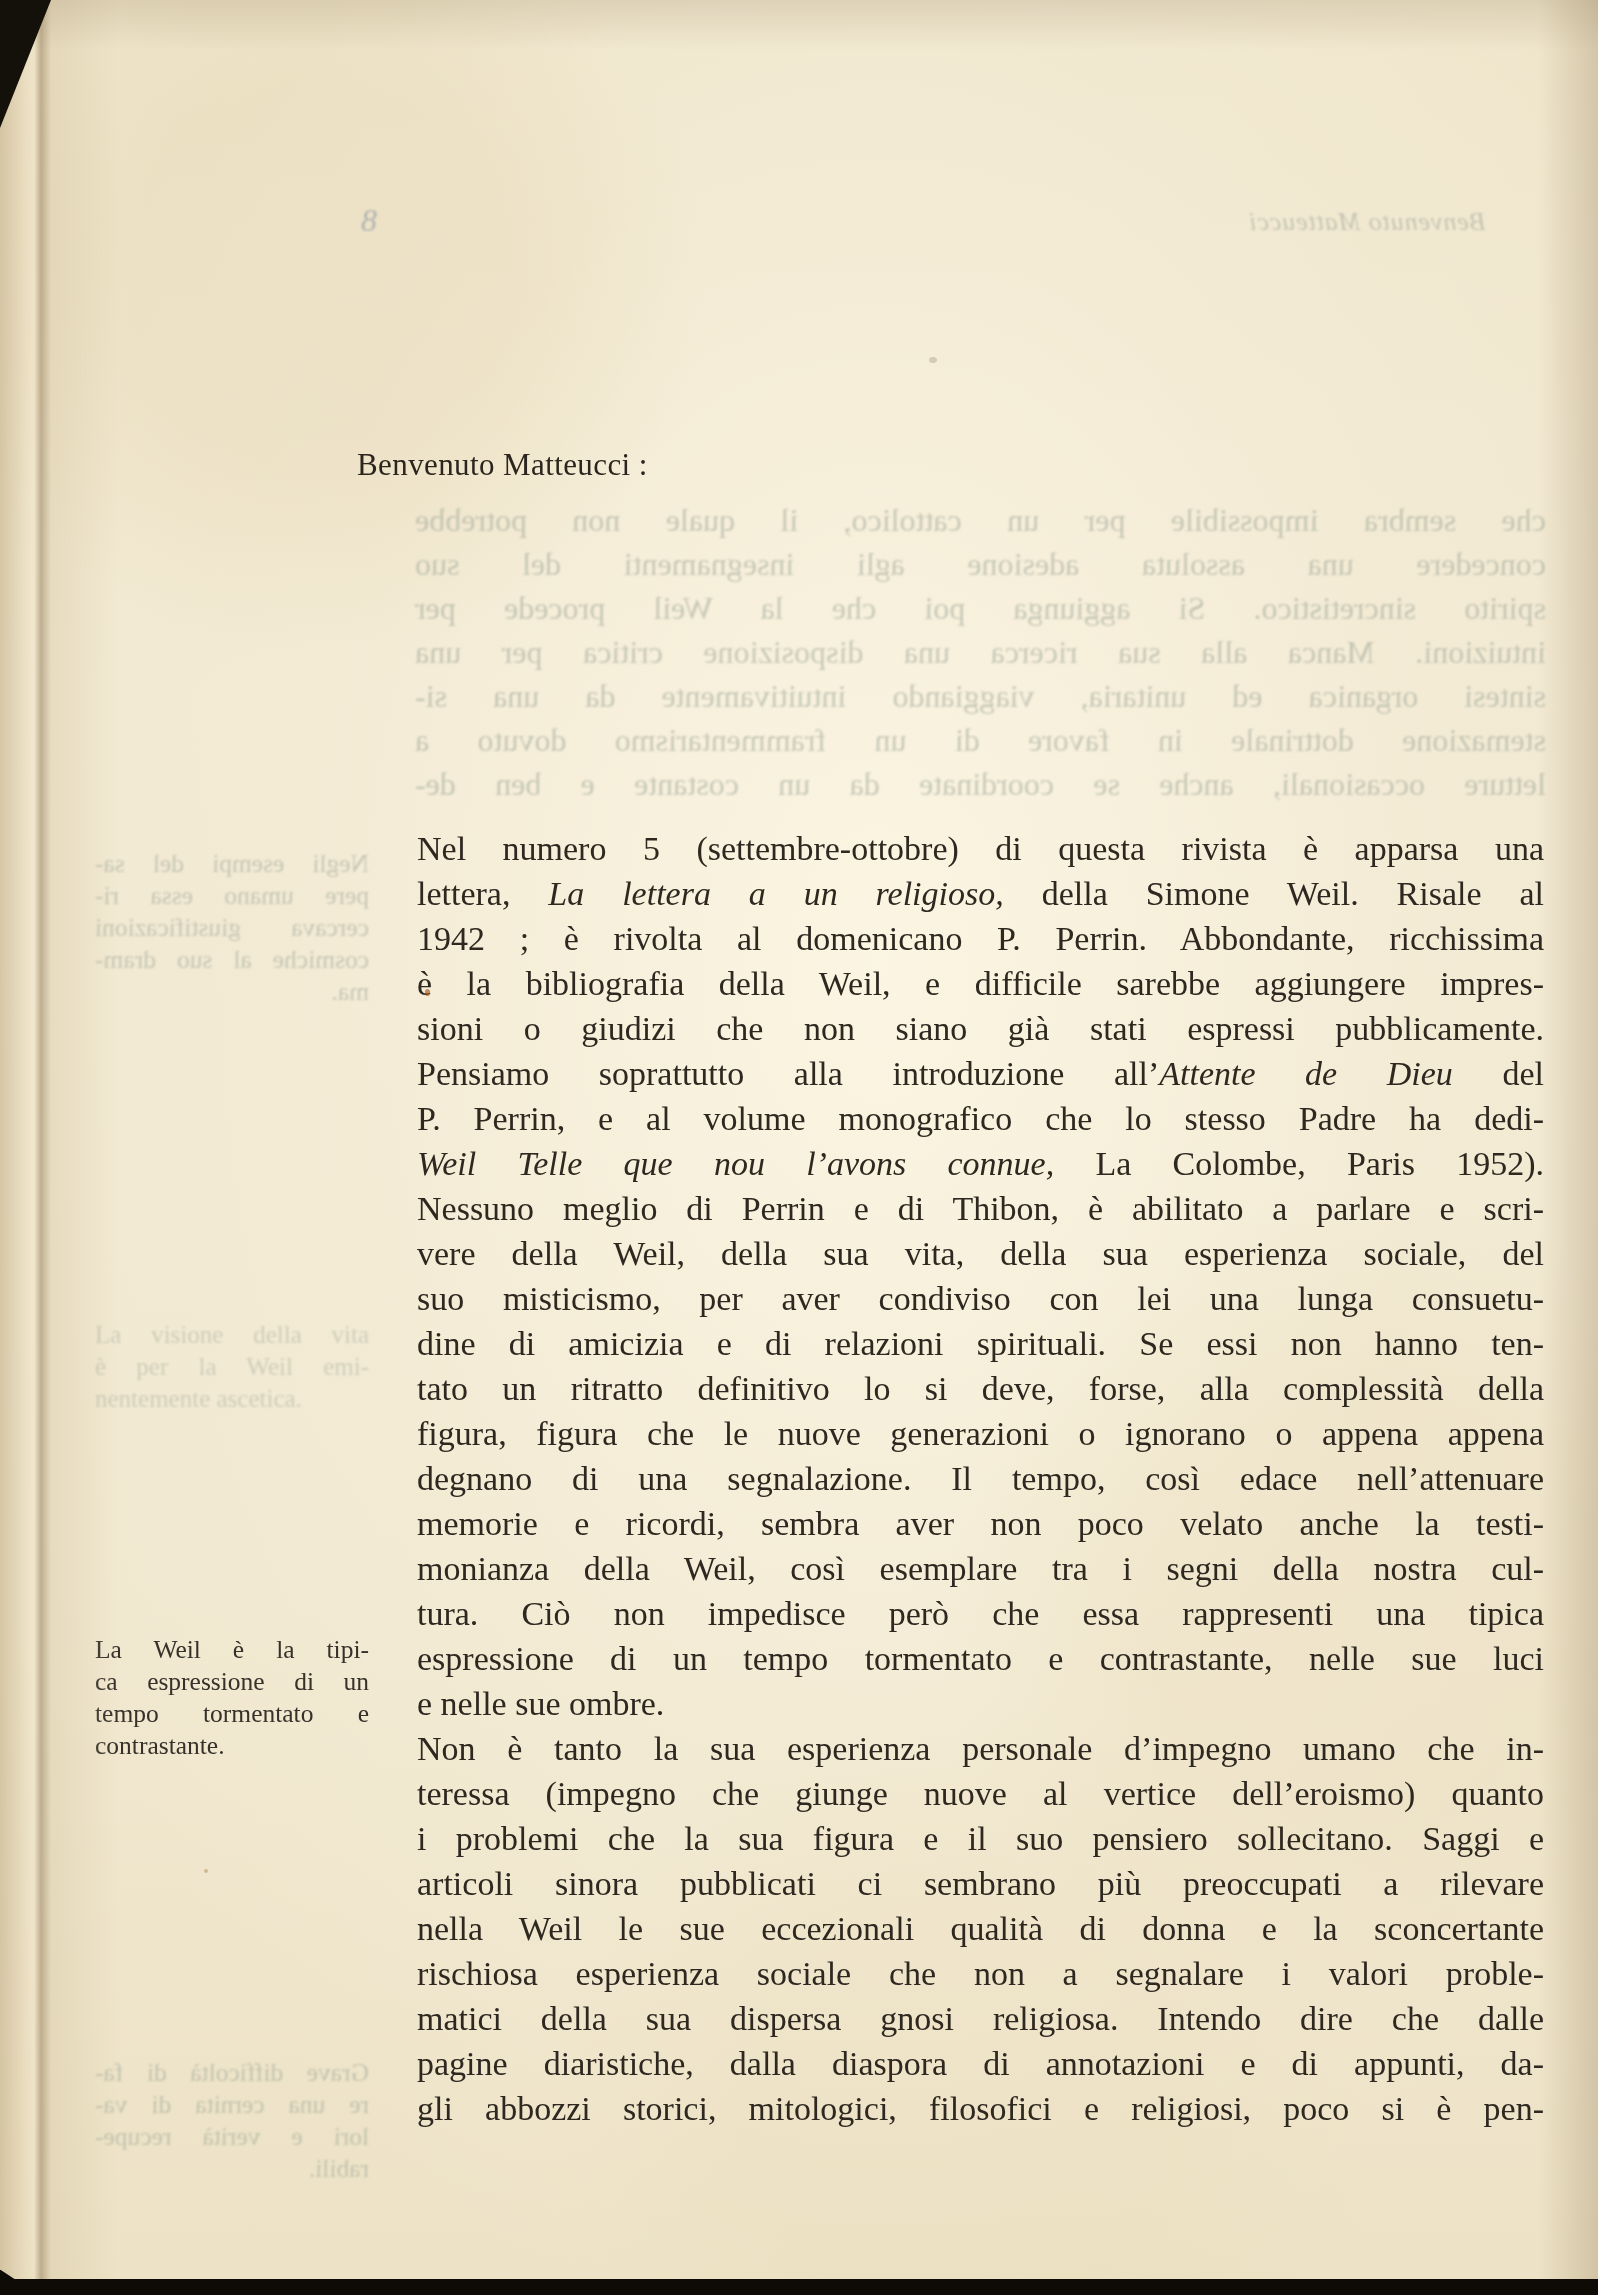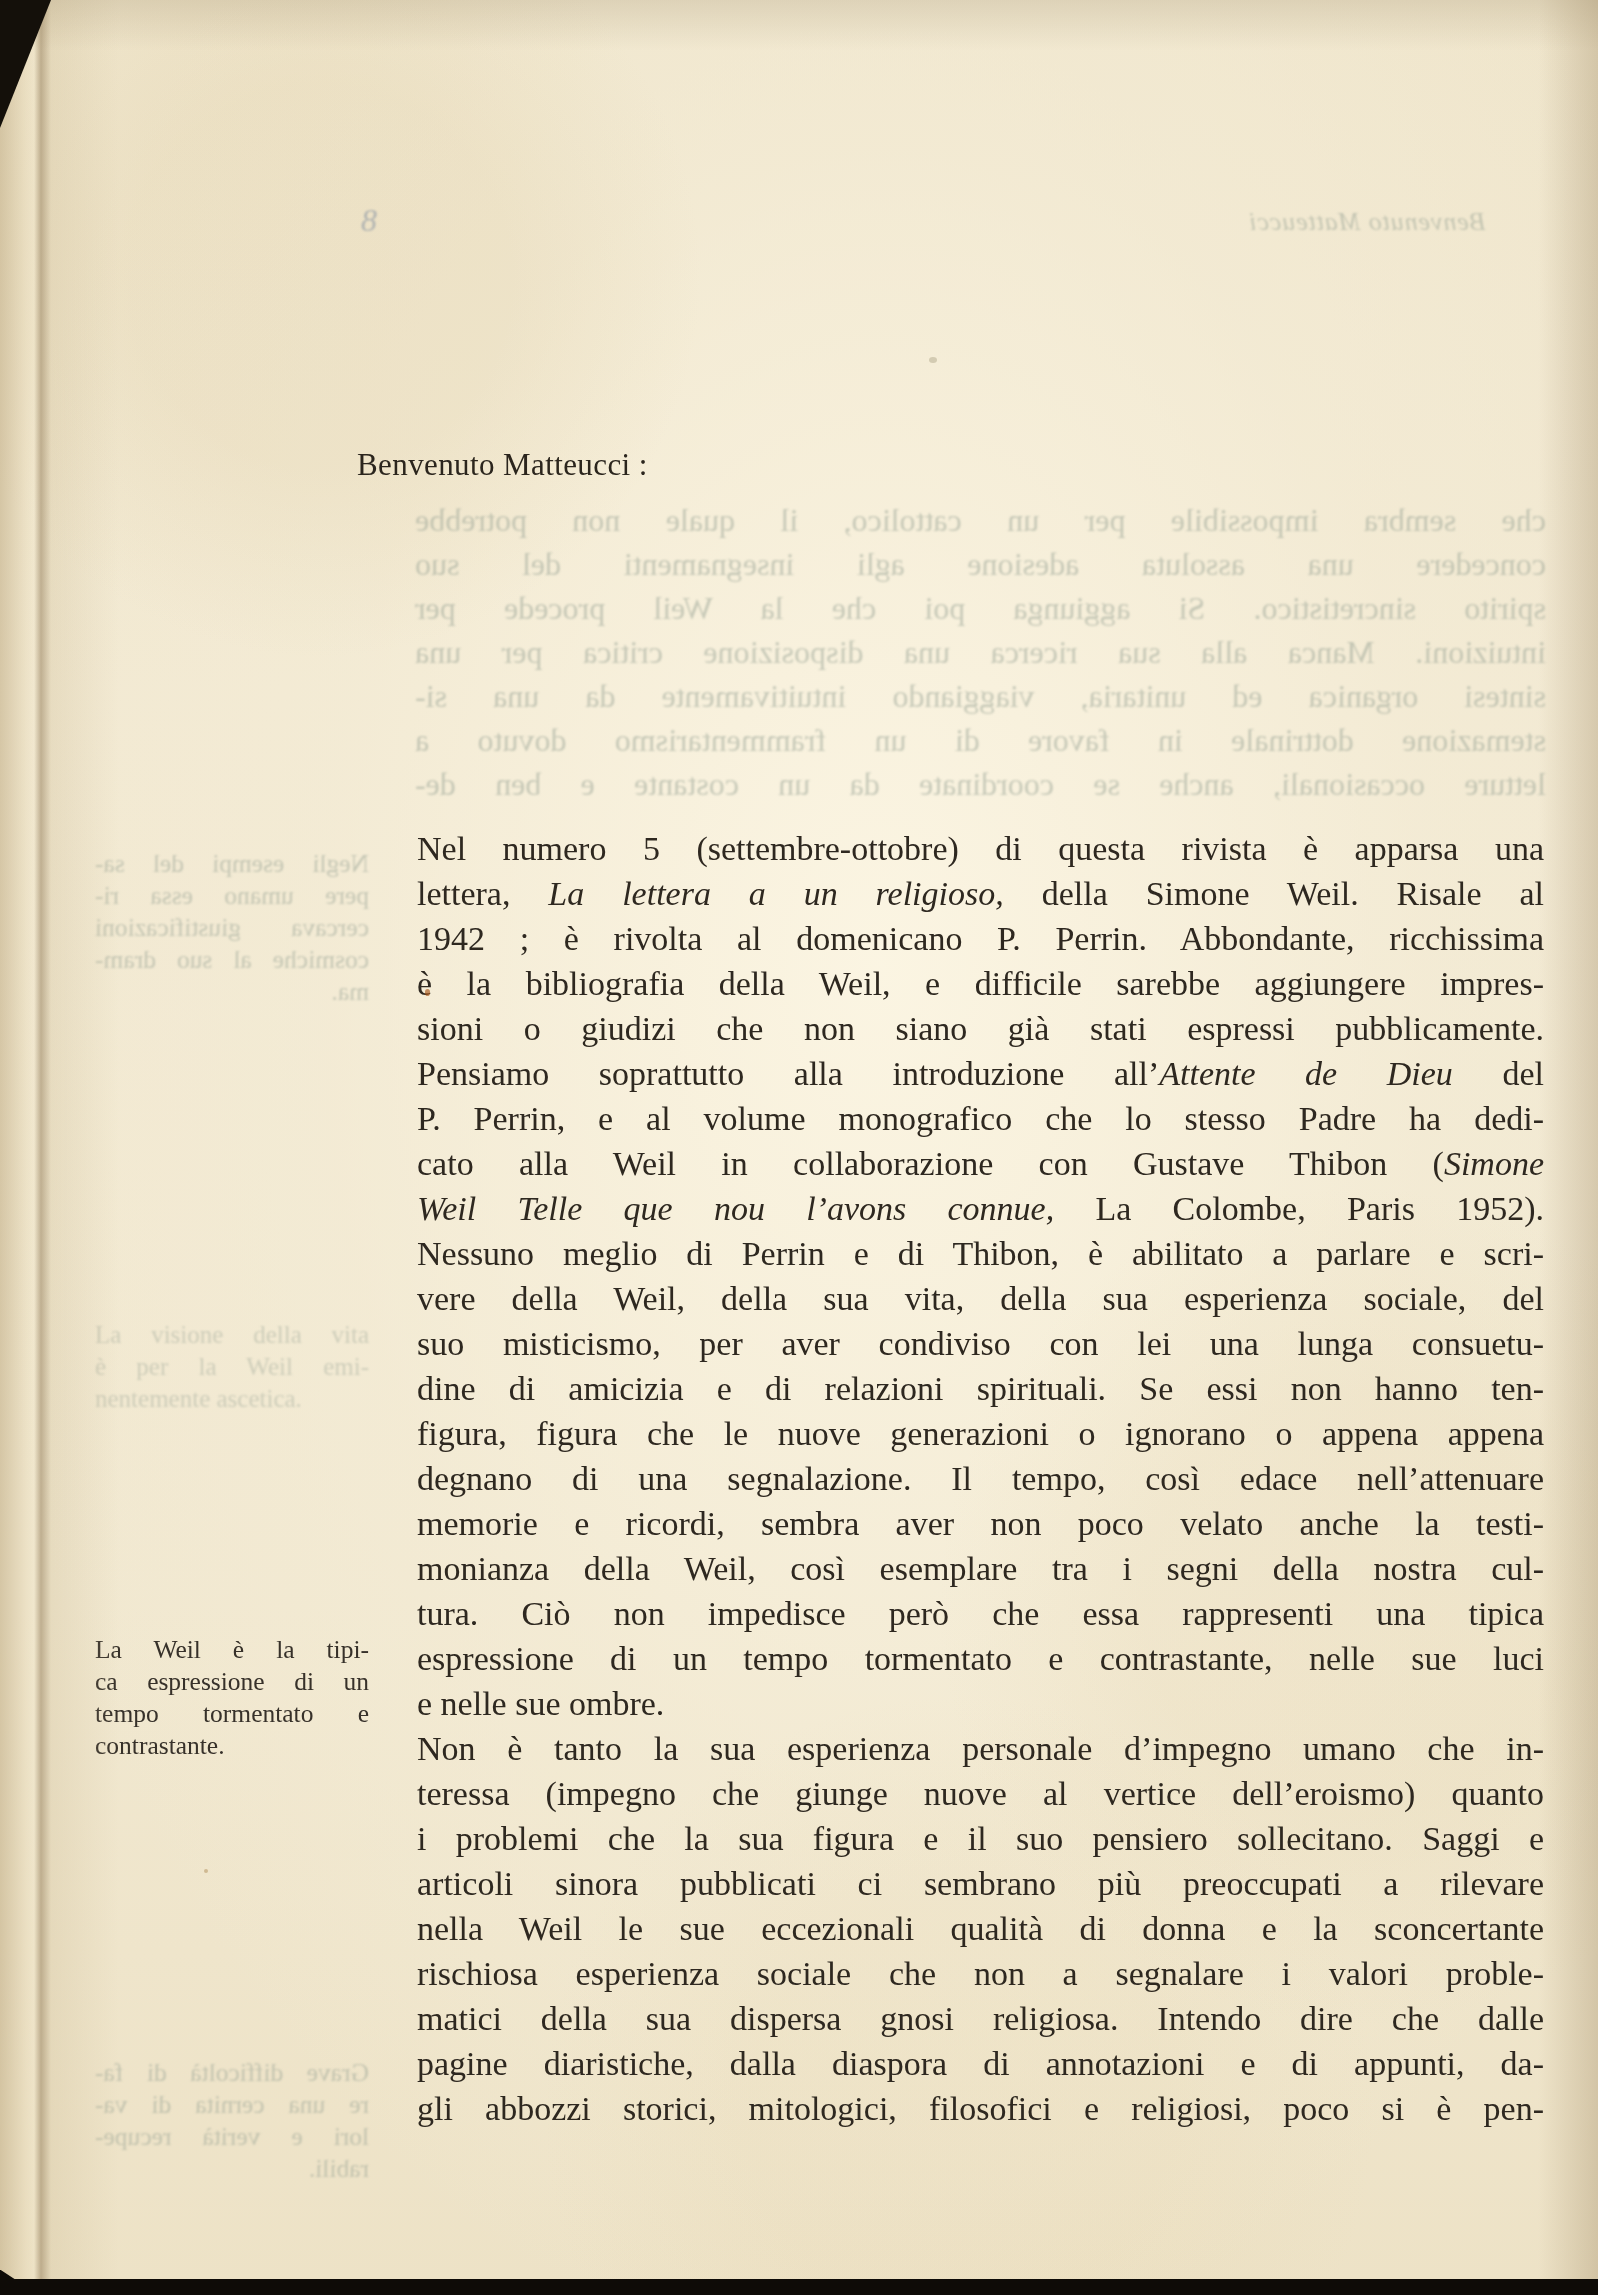--- a/index.html
+++ b/index.html
@@ -124,26 +124,26 @@
     </div>
 
   <div class="body-text" id="body-text">
       <div class="bline"><span>Nel numero 5 (settembre-ottobre) di questa rivista è apparsa una</span></div>
       <div class="bline"><span>lettera, </span><span class="it">La lettera a un religioso,</span><span> della Simone Weil. Risale al</span></div>
       <div class="bline"><span>1942 ; è rivolta al domenicano P. Perrin. Abbondante, ricchissima</span></div>
       <div class="bline"><span>è la bibliografia della Weil, e difficile sarebbe aggiungere impres-</span></div>
       <div class="bline"><span>sioni o giudizi che non siano già stati espressi pubblicamente.</span></div>
       <div class="bline"><span>Pensiamo soprattutto alla introduzione all’</span><span class="it">Attente de Dieu</span><span> del</span></div>
       <div class="bline"><span>P. Perrin, e al volume monografico che lo stesso Padre ha dedi-</span></div>
-      <div class="bline"><span>cato alla Weil in collaborazione con Gustave Thibon (</span><span class="it">Simone</span></div>
       <div class="bline"><span class="it">Weil Telle que nou l’avons connue,</span><span> La Colombe, Paris 1952).</span></div>
       <div class="bline"><span>Nessuno meglio di Perrin e di Thibon, è abilitato a parlare e scri-</span></div>
       <div class="bline"><span>vere della Weil, della sua vita, della sua esperienza sociale, del</span></div>
       <div class="bline"><span>suo misticismo, per aver condiviso con lei una lunga consuetu-</span></div>
       <div class="bline"><span>dine di amicizia e di relazioni spirituali. Se essi non hanno ten-</span></div>
+      <div class="bline"><span>tato un ritratto definitivo lo si deve, forse, alla complessità della</span></div>
       <div class="bline"><span>figura, figura che le nuove generazioni o ignorano o appena appena</span></div>
       <div class="bline"><span>degnano di una segnalazione. Il tempo, così edace nell’attenuare</span></div>
       <div class="bline"><span>memorie e ricordi, sembra aver non poco velato anche la testi-</span></div>
       <div class="bline"><span>monianza della Weil, così esemplare tra i segni della nostra cul-</span></div>
       <div class="bline"><span>tura. Ciò non impedisce però che essa rappresenti una tipica</span></div>
       <div class="bline"><span>espressione di un tempo tormentato e contrastante, nelle sue luci</span></div>
       <div class="bline nojust"><span>e nelle sue ombre.</span></div>
       <div class="bline"><span>Non è tanto la sua esperienza personale d’impegno umano che in-</span></div>
       <div class="bline"><span>teressa (impegno che giunge nuove al vertice dell’eroismo) quanto</span></div>
       <div class="bline"><span>i problemi che la sua figura e il suo pensiero sollecitano. Saggi e</span></div>

